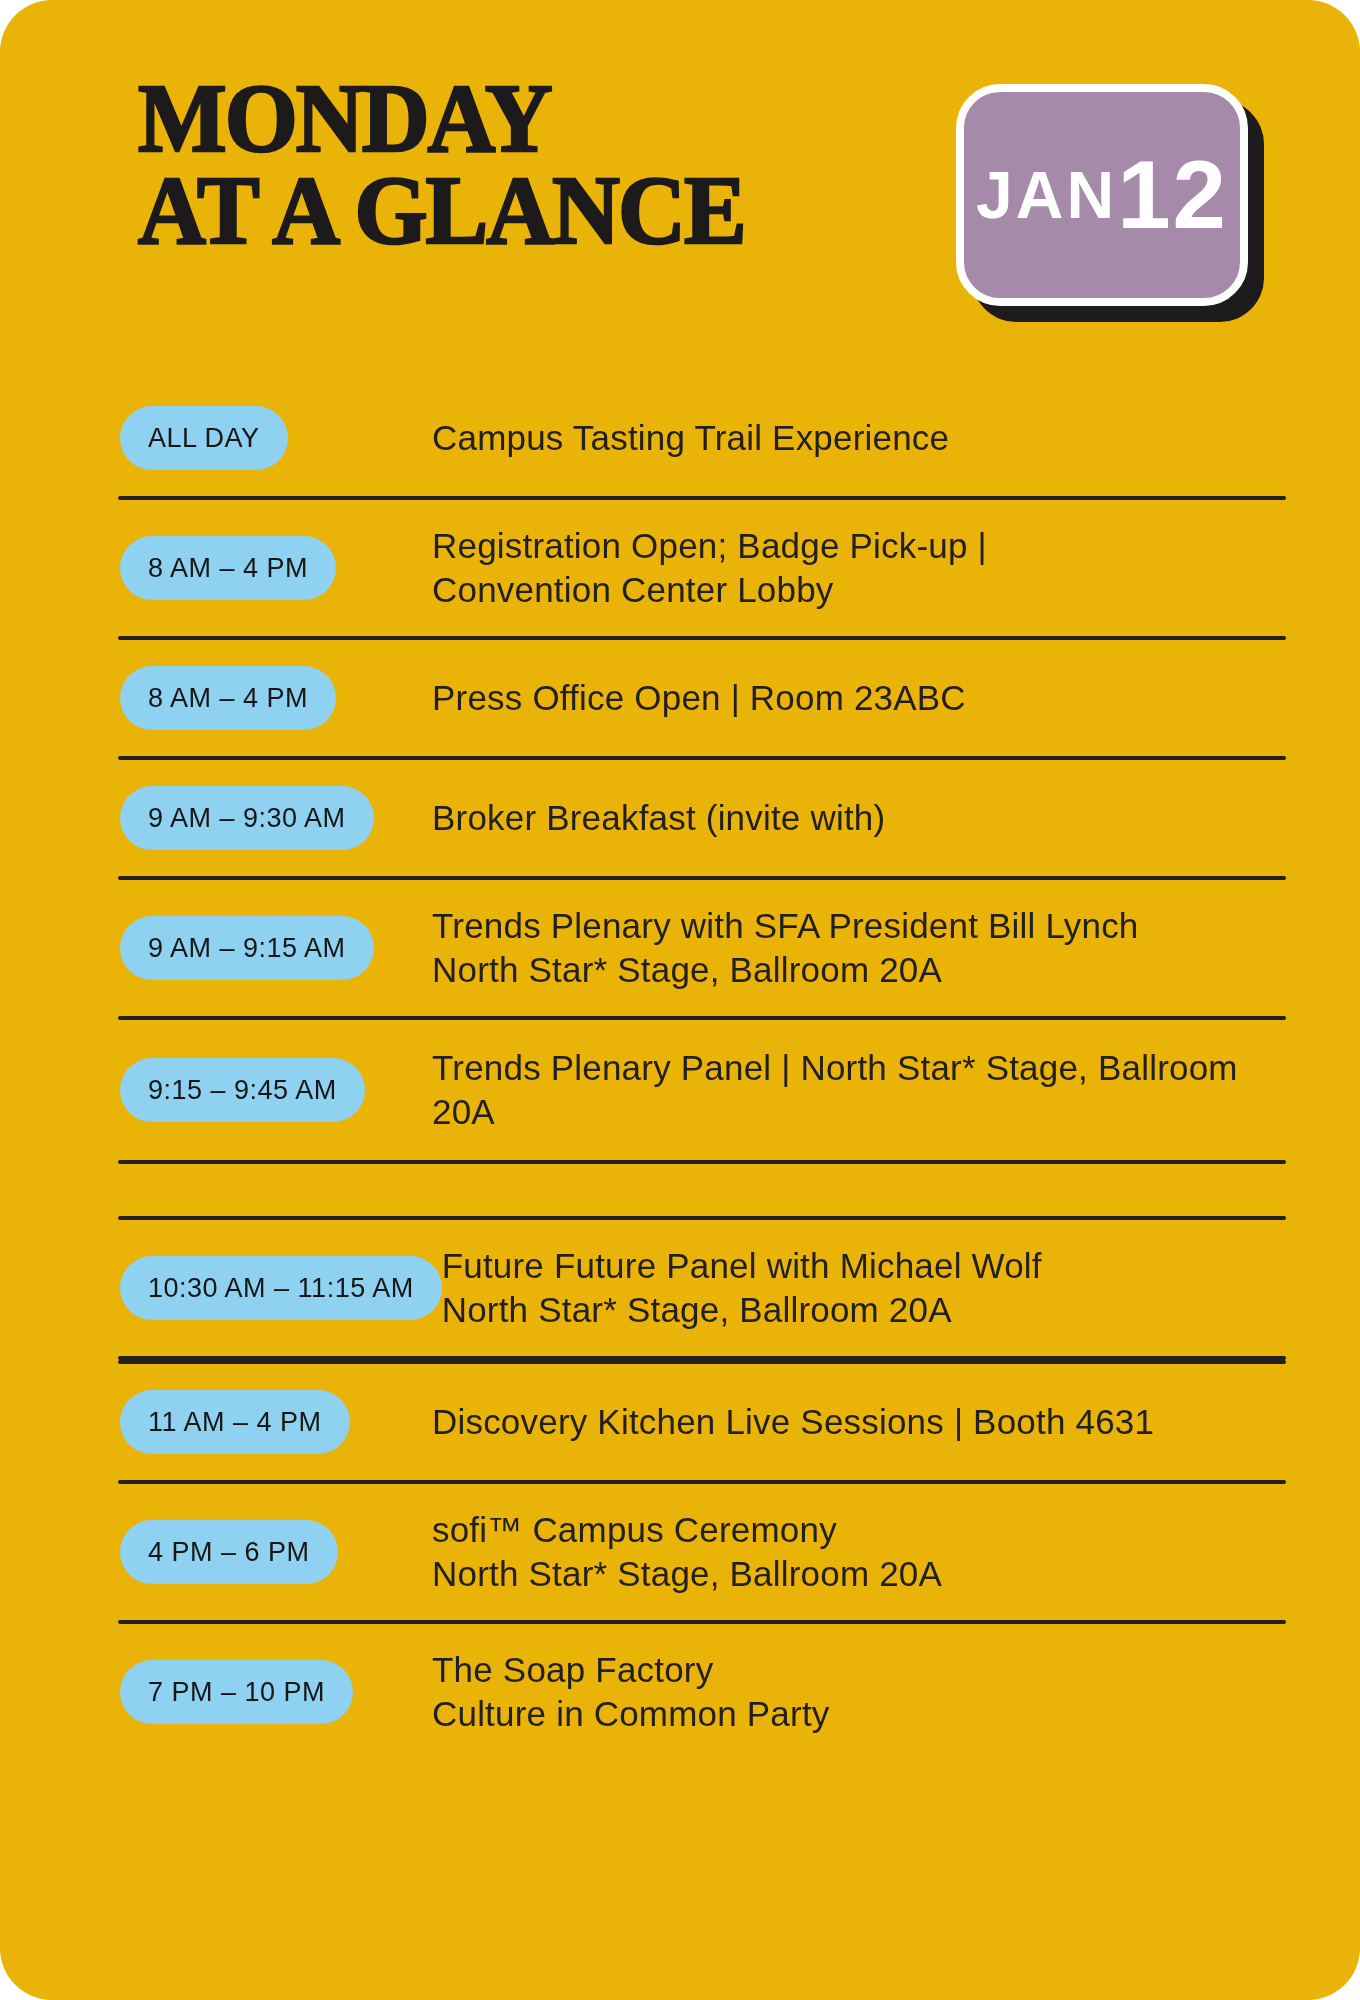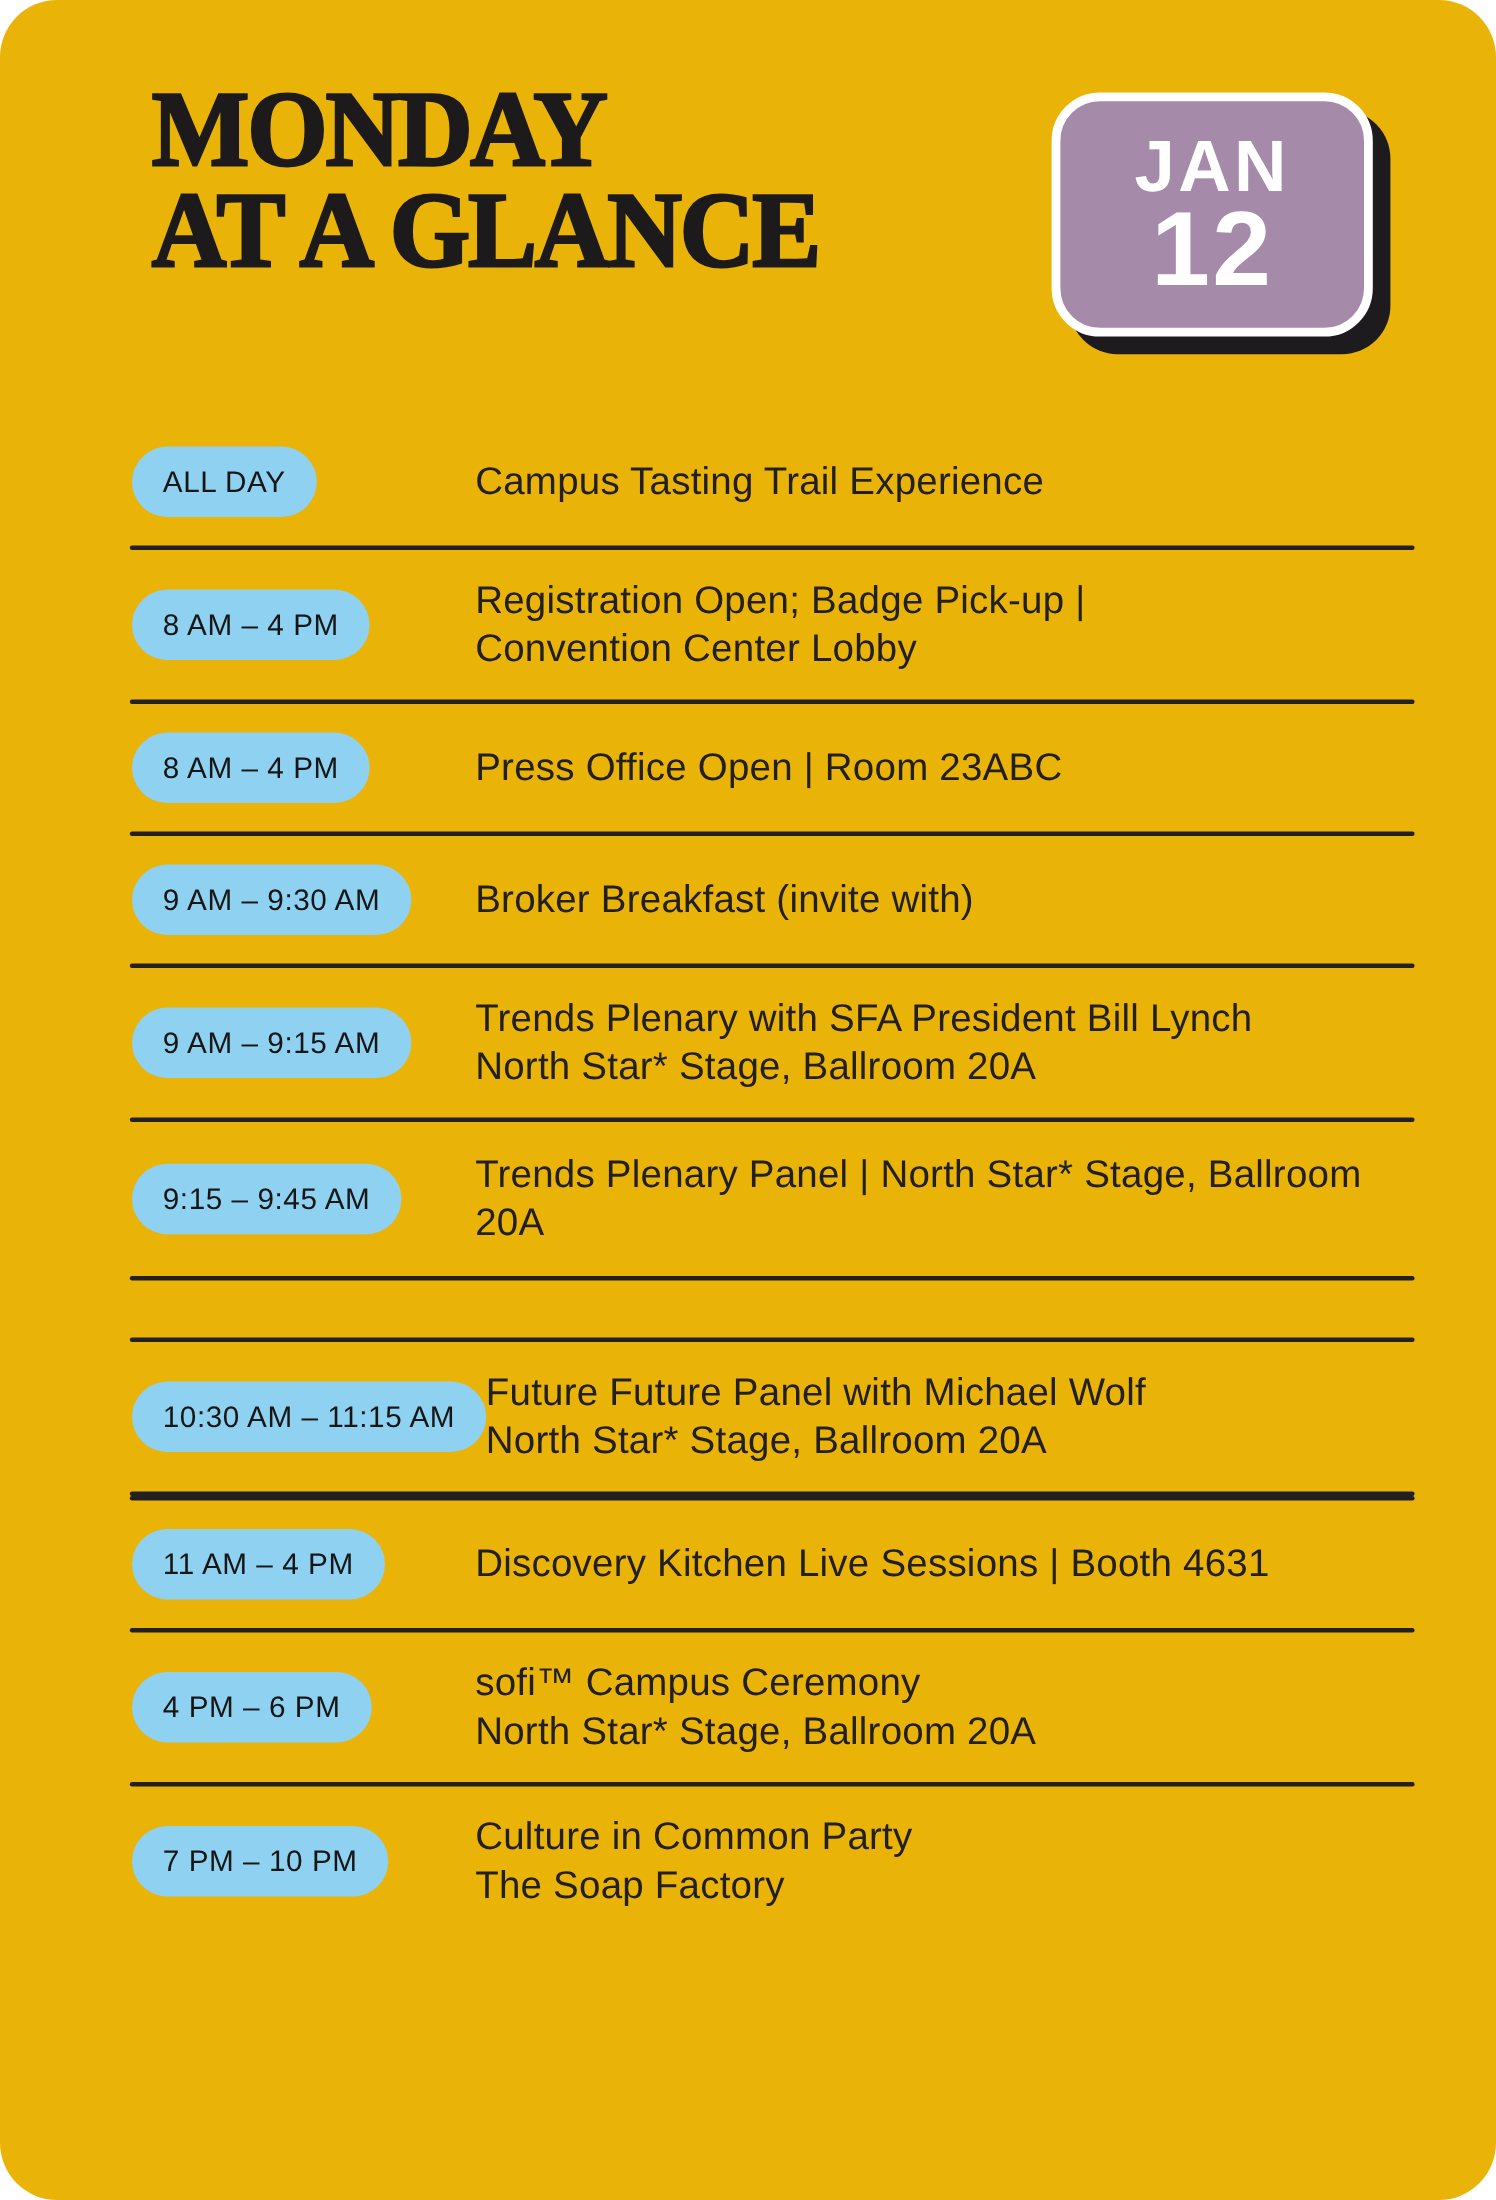--- a/index.html
+++ b/index.html
@@ -36,21 +36,21 @@
   }
   .date-badge{
     margin-top:12px;
     margin-right:30px;
     width:292px;height:222px;
     background:#a58ba9;
     border:8px solid #ffffff;
     border-radius:44px;
     box-sizing:border-box;
     box-shadow:16px 16px 0 #1d1b1d;
-    display:flex;flex-direction:column;
+    display:flex;flex-direction:row;
     align-items:center;justify-content:center;
     color:#ffffff;
     font-weight:bold;
   }
   .badge-month{font-size:66px;line-height:64px;letter-spacing:3px;}
   .badge-day{font-size:96px;line-height:88px;letter-spacing:2px;}
   
   .schedule{
     margin:74px 74px 0 82px;
   }
@@ -215,19 +215,19 @@
         <div>North Star* Stage, Ballroom 20A</div>
       </div>
     </div>
     <div class="divider"></div>
 
     <div class="row double">
       <div class="pill-col">
           <span class="pill">7 PM – 10 PM</span>
         </div>
       <div class="event">
+        <div>The Soap Factory</div>
         <div>Culture in Common Party</div>
-        <div>The Soap Factory</div>
       </div>
     </div>
 
   </div>
 </div>
 
 </body></html>

